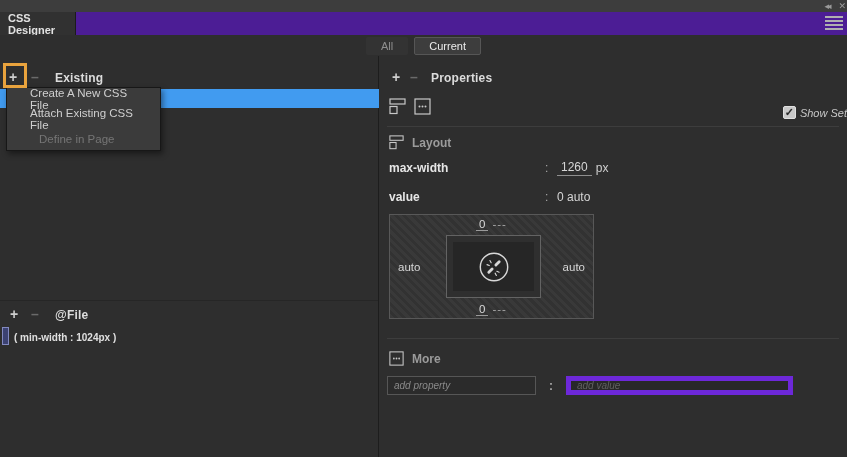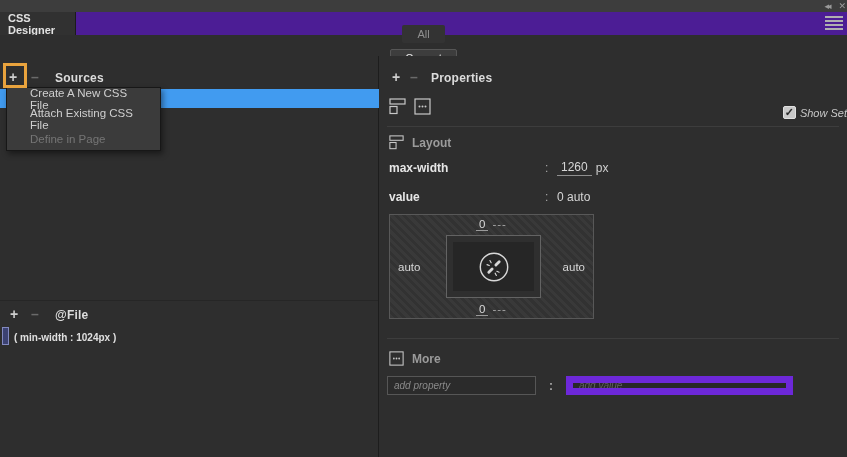--- a/index.html
+++ b/index.html
@@ -17,21 +17,21 @@
   .tab-active{
     position:absolute; left:0; top:0; height:23px; width:76px; background:#313131;
     border-right:1px solid #1b1b1b; display:flex; align-items:center; padding-left:8px;
     font-size:11px; font-weight:bold; color:#e2e2e2;
   }
   .panel-menu{ position:absolute; right:4px; top:4px; width:18px; height:14px;
     display:flex; flex-direction:column; justify-content:space-between; cursor:pointer; }
   .panel-menu span{ display:block; height:2px; background:#b0b0b0; }
   
   .toolbar{ position:absolute; left:0; top:35px; width:847px; height:21px; background:#2e2e2e;
-    display:flex; justify-content:center; align-items:center; gap:6px;flex-direction:column; }
+    display:flex; justify-content:center; align-items:center; gap:6px; }
   .seg-btn{ font-size:11px; padding:2px 14px; border-radius:2px; border:1px solid transparent; cursor:pointer; }
   .seg-btn.inactive{ background:#333333; color:#8f8f8f; }
   .seg-btn.active{ background:#3d3d3d; color:#ececec; border-color:#565656; }
   
   .main{ position:absolute; left:0; top:56px; width:847px; height:401px; display:flex; }
   .left-col{ width:379px; height:100%; border-right:1px solid #1d1d1d; position:relative; background:#2e2e2e; }
   .right-col{ flex:1; height:100%; position:relative; background:#2e2e2e; }
   
   .sec-header{ display:flex; align-items:center; font-size:12px; }
   .plusminus{ font-size:14px; font-weight:bold; color:#cfcfcf; cursor:pointer; line-height:12px; }
@@ -43,21 +43,21 @@
   .sources-header .minus{ position:absolute; left:31px; top:3px; }
   .sources-header .sec-title{ position:absolute; left:55px; top:3px; }
   .annotation-box{ position:absolute; left:3px; top:7px; width:24px; height:25px;
     border:3px solid #e9a33d; z-index:30; pointer-events:none; }
   .source-row{ position:absolute; left:0; top:33px; width:379px; height:19px; background:#419bf0; cursor:pointer; }
   
   .ctx-menu{ position:absolute; left:6px; top:31px; width:155px; z-index:20;
     background:#3b3b3b; border:1px solid #171717; box-shadow:2px 3px 6px rgba(0,0,0,.45); padding:1px 12px; }
   .ctx-item{ height:20px; display:flex; align-items:center; padding-left:11px;
     font-size:11.5px; color:#cfcfcf; cursor:pointer; }
-  .ctx-item.disabled{ color:#757575; cursor:default; }
+  .ctx-item.disabled{ color:#757575; cursor:default;margin-left:9px; }
   
   .media-section{ position:absolute; left:0; top:244px; width:100%; border-top:1px solid #262626; }
   .media-header{ position:relative; height:26px; }
   .media-header .plus{ position:absolute; left:10px; top:7px; }
   .media-header .minus{ position:absolute; left:31px; top:7px; }
   .media-header .sec-title{ position:absolute; left:55px; top:7px; }
   .media-row{ position:relative; height:20px; display:flex; align-items:center; cursor:pointer; }
   .media-indicator{ position:absolute; left:2px; top:0px; width:7px; height:18px;
     background:#3c4272; border:1px solid #8289c0; }
   .media-label{ margin-left:14px; font-size:10px; font-weight:bold; color:#e0e0e0; }
@@ -98,21 +98,21 @@
     background:#2f2f2f; border:1px solid #636363; display:flex; align-items:center; justify-content:center; }
   .md-inner2{ width:81px; height:49px; background:#262626; display:flex; align-items:center; justify-content:center; }
   .link-toggle{ cursor:pointer; display:block; }
   
   .more-inputs{ display:flex; align-items:center; margin-left:8px; margin-top:10px; }
   .add-input{ font-family:"Liberation Sans", sans-serif; font-size:10px; font-style:italic;
     height:19px; outline:none; }
   .add-prop{ width:149px; background:#2b2b2b; border:1px solid #565656; color:#d0d0d0; padding:0 6px; }
   .add-prop::placeholder{ color:#8a8a8a; font-style:italic; }
   .more-colon{ width:30px; text-align:center; color:#a8a8a8; font-size:12px; font-weight:bold; }
-  .add-val{ width:227px; background:#282828; border:7px solid #6d28d9; color:#bdbdbd; padding:0 6px; }
+  .add-val{ width:227px; background:#282828; border:5px solid #6d28d9; color:#bdbdbd; padding:0 6px; }
   .add-val::placeholder{ color:#616161; font-style:italic; }
   svg .ln{ stroke:#c8c8c8; fill:none; stroke-width:1.2; }
   svg .dt{ fill:#c8c8c8; }
 </style>
 </head>
 <body>
 
 <div class="window">
 
   <div class="top-strip">
@@ -139,21 +139,21 @@
     <div class="seg-btn active">Current</div>
   </div>
 
   <div class="main">
 
     <div class="left-col">
 
       <div class="sources-header sec-header">
         <span class="plus plusminus">+</span>
         <span class="minus plusminus pm-dim">–</span>
-        <span class="sec-title">Sources</span>
+        <span class="sec-title">Existing</span>
       </div>
 
       <div class="source-row"></div>
 
       <div class="annotation-box"></div>
 
       <div class="ctx-menu">
         <div class="ctx-item">Create A New CSS File</div>
         <div class="ctx-item">Attach Existing CSS File</div>
         <div class="ctx-item disabled">Define in Page</div>

